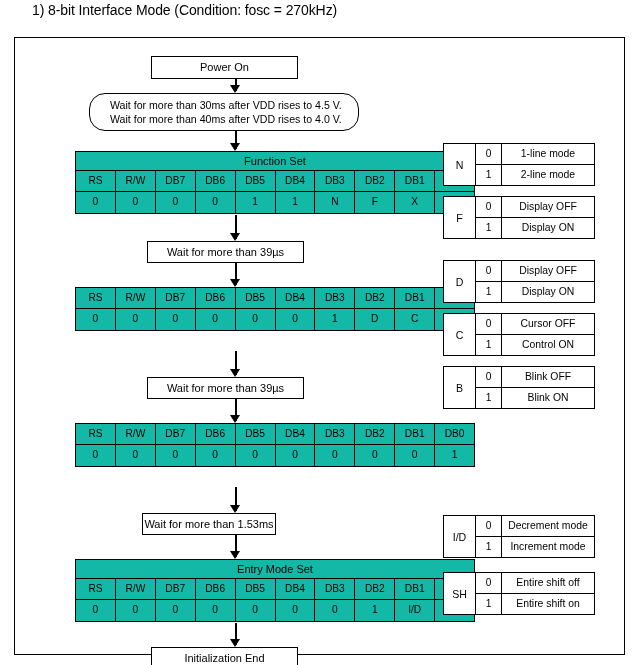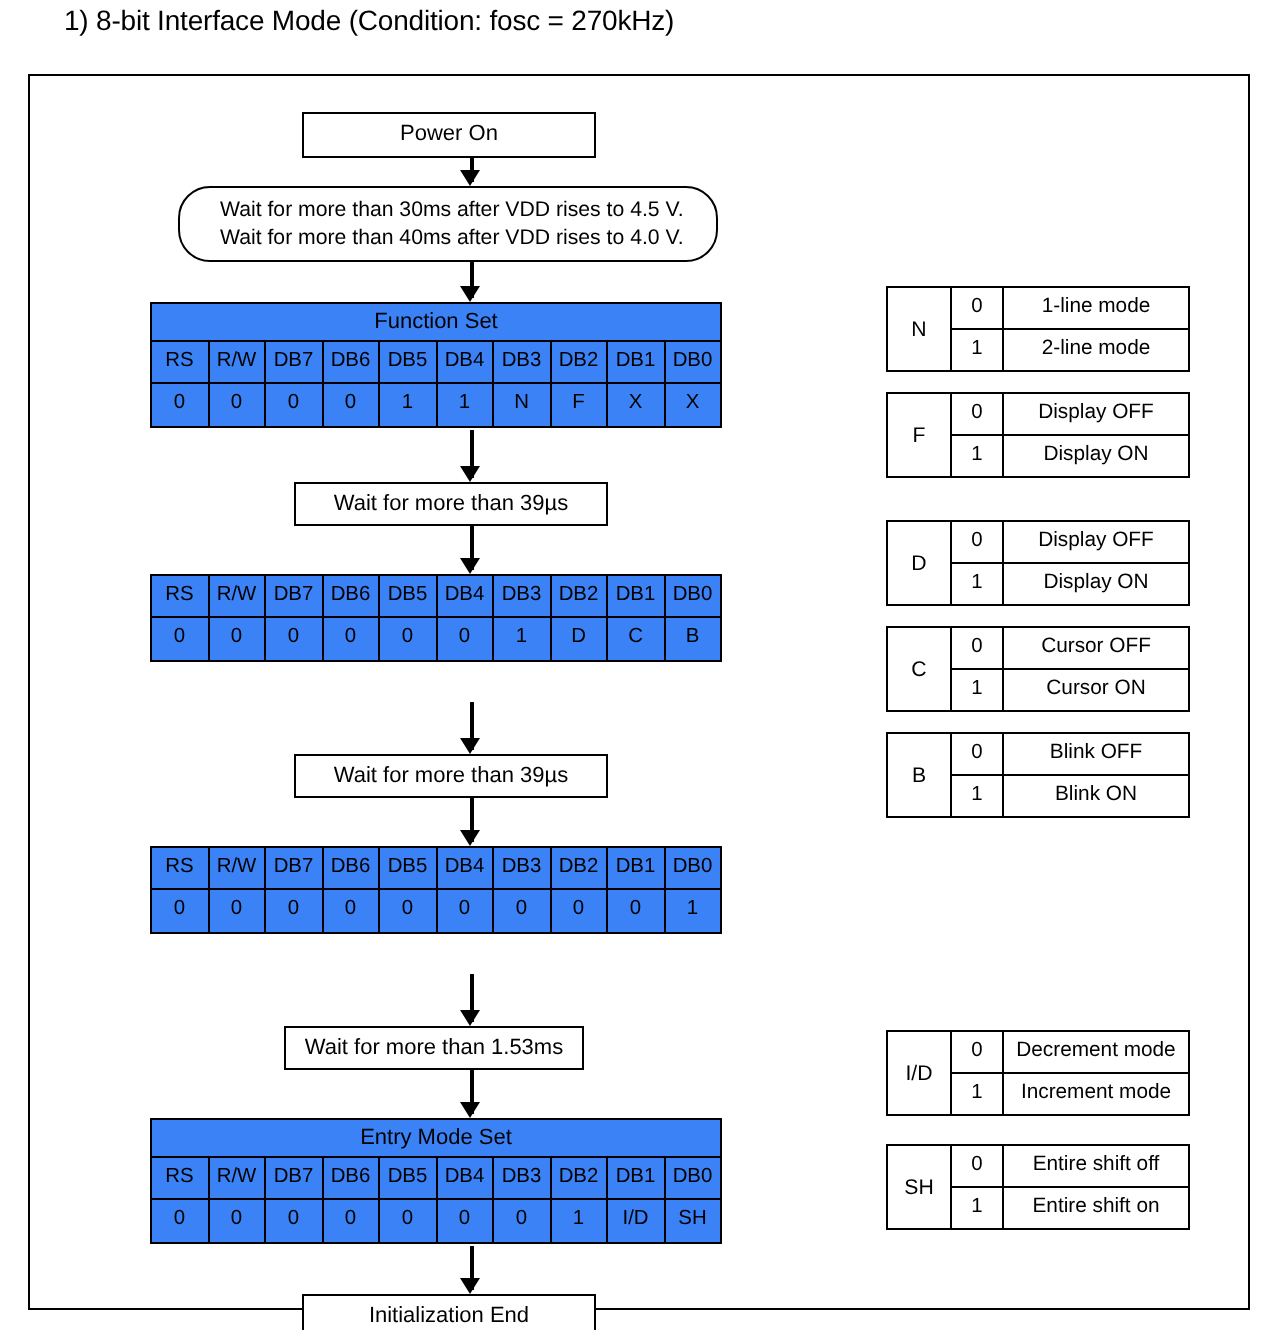--- a/index.html
+++ b/index.html
@@ -73,23 +73,23 @@
     width: 0; height: 0;
     border-left: 5px solid transparent;
     border-right: 5px solid transparent;
     border-top: 8px solid #000;
   }
 
   
   .cmd-table {
     position: absolute;
     left: 60px;
-    width: 286px;
+    width: 400px;
     border: 1.4px solid #000;
-    background: #3b82f6;
+    background: #14b8a6;
   }
   .cmd-title {
     height: 19px;
     line-height: 18px;
     text-align: center;
     font-size: 11px;
     border-bottom: 1.3px solid #000;
   }
   .cmd-row {
     display: flex;
@@ -258,21 +258,21 @@
       <div class="cell">0</div>
       <div class="cell">0</div>
       <div class="cell">0</div>
       <div class="cell">0</div>
       <div class="cell">1</div>
     </div>
   </div>
   <div class="conn" style="top:449px; height:24px;"></div>
   <div class="arrowhead" style="top:467px;"></div>
 
-  <div class="abox" style="left:127px; top:475px; width:150px; height:22px;">
+  <div class="abox" style="left:127px; top:475px; width:134px; height:22px;">
     <span>Wait for more than 1.53ms</span>
   </div>
   <div class="conn" style="top:497px; height:22px;"></div>
   <div class="arrowhead" style="top:513px;"></div>
 
   <div class="cmd-table" style="top:521px;">
     <div class="cmd-title">Entry Mode Set</div>
     <div class="cmd-row hdr">
       <div class="cell">RS</div>
       <div class="cell">R/W</div>
@@ -349,21 +349,21 @@
 
   <div class="legend-table" style="top:275px; height:43px;">
     <div class="legend-sym">C</div>
     <div class="legend-rows">
       <div class="legend-row top">
         <div class="legend-bit">0</div>
         <div class="legend-desc">Cursor OFF</div>
       </div>
       <div class="legend-row">
         <div class="legend-bit">1</div>
-        <div class="legend-desc">Cursor ON</div>
+        <div class="legend-desc">Control ON</div>
       </div>
     </div>
   </div>
 
   <div class="legend-table" style="top:328px; height:43px;">
     <div class="legend-sym">B</div>
     <div class="legend-rows">
       <div class="legend-row top">
         <div class="legend-bit">0</div>
         <div class="legend-desc">Blink OFF</div>

